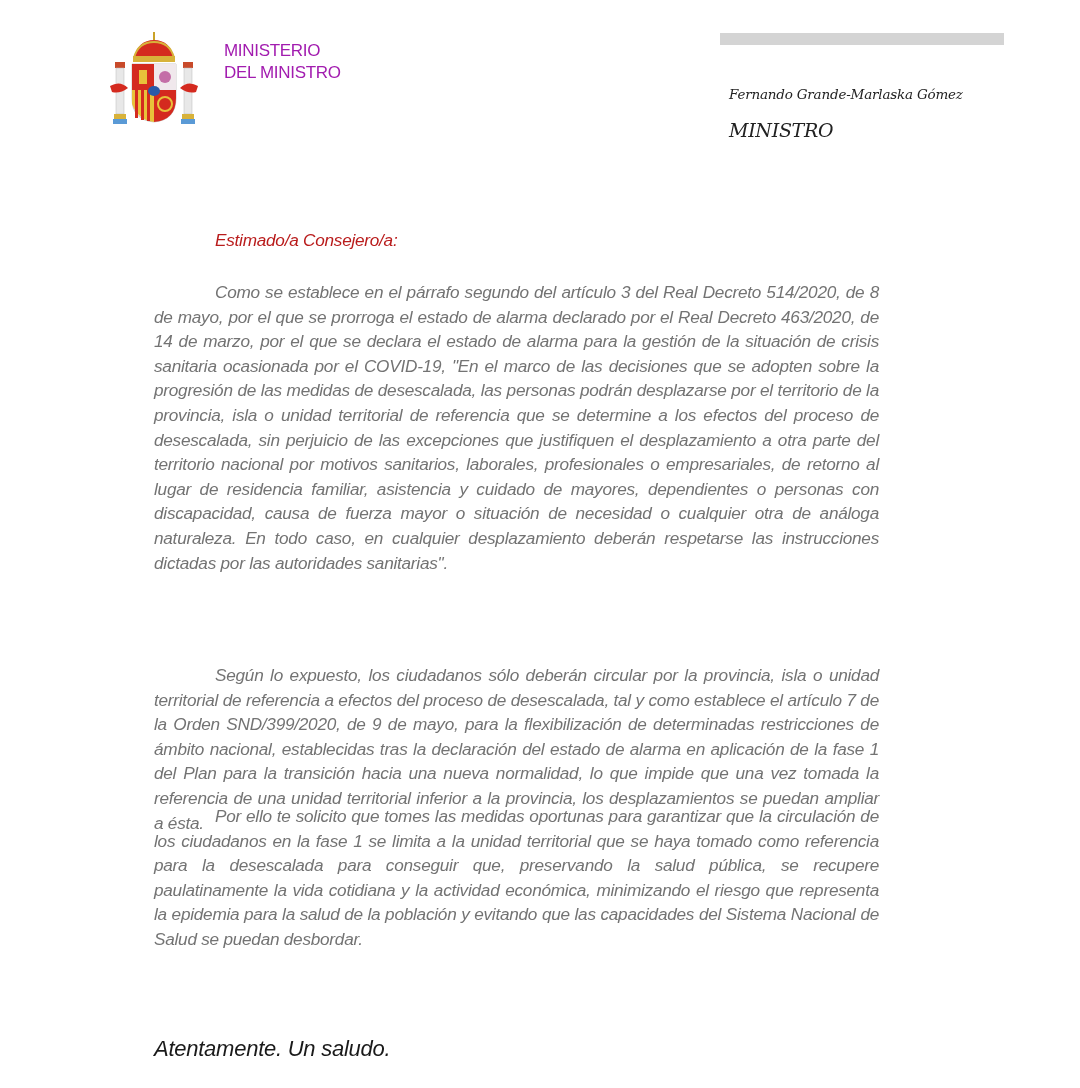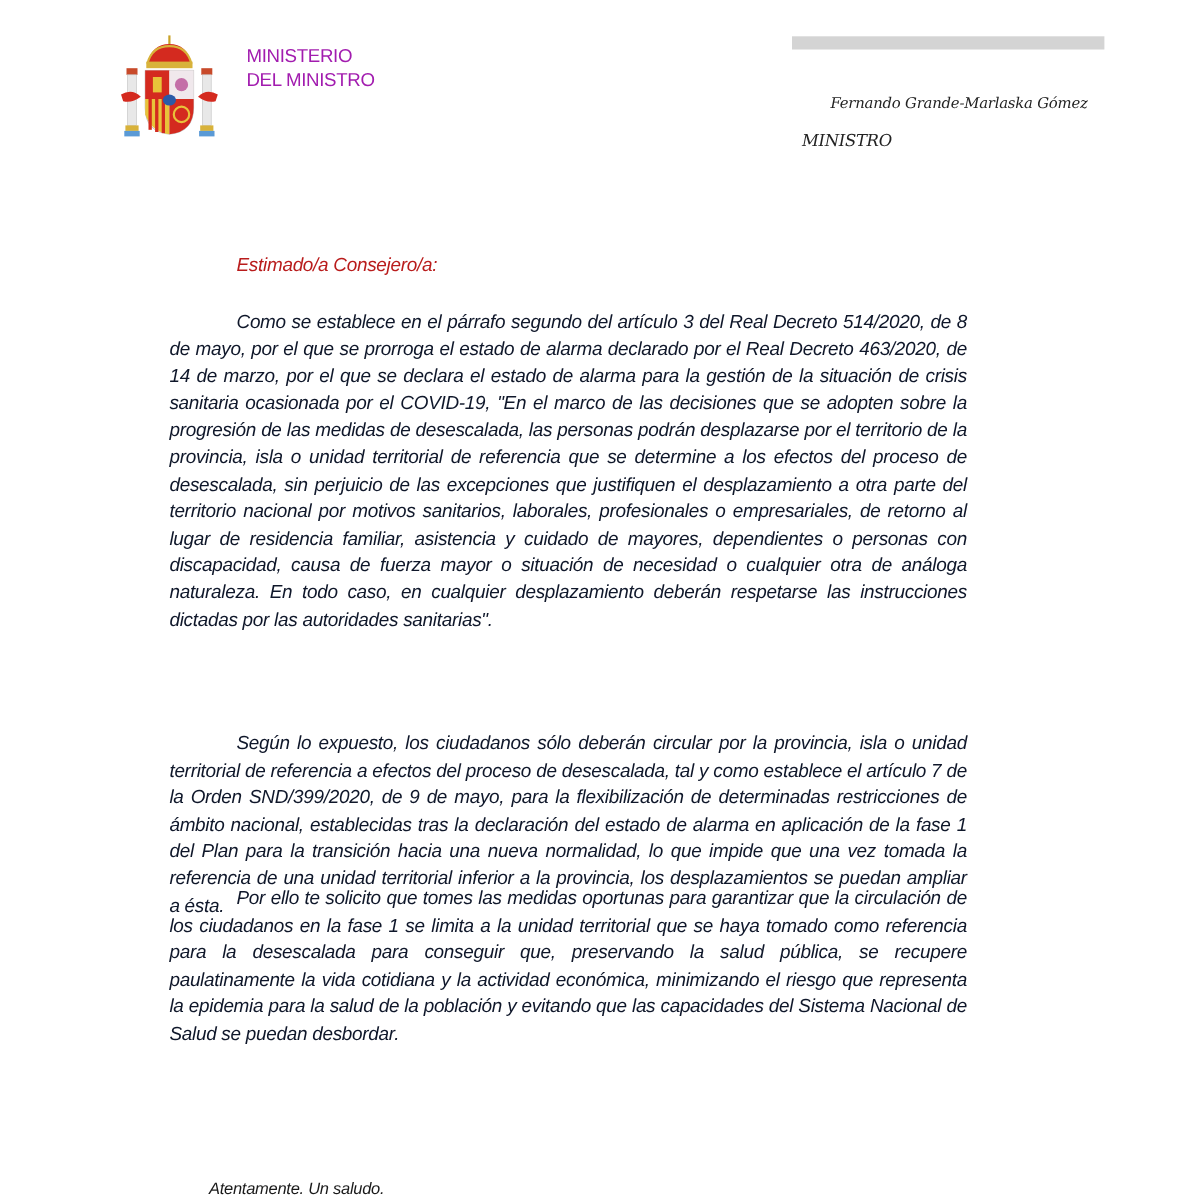--- a/index.html
+++ b/index.html
@@ -1,28 +1,28 @@
 <!DOCTYPE html>
 <html><head>
   <meta charset="utf-8">
   <style>
     html, body { margin: 0; padding: 0; background: #ffffff; }
     body { width: 1080px; height: 1088px; position: relative; overflow: hidden; font-family: "DejaVu Sans", sans-serif; color: #1a1a1a; }
     .coat { position: absolute; left: 108px; top: 32px; width: 92px; height: 94px; }
     .ministry { position: absolute; left: 224px; top: 40px; font-family: "Liberation Sans", sans-serif; font-size: 17px; line-height: 22px; color: #a21caf; letter-spacing: -0.3px; }
     .redaction { position: absolute; left: 720px; top: 33px; width: 284px; height: 12px; background: #d4d4d4; }
-    .minister-name { position: absolute; left: 729px; top: 86px; font-family: "DejaVu Serif", serif; font-style: italic; font-size: 13.5px; color: #222; letter-spacing: -0.2px; margin-left: 26px; }
-    .minister-title { position: absolute; left: 729px; top: 119px; font-family: "DejaVu Serif", serif; font-style: italic; font-size: 15px; color: #222; letter-spacing: -0.3px; }
-    .body-text { position: absolute; left: 154px; width: 725px; font-family: "Liberation Sans", sans-serif; font-style: italic; font-size: 17.2px; line-height: 24.6px; color: #0f172a; text-align: justify; letter-spacing: -0.25px; }
+    .minister-name { position: absolute; left: 729px; top: 86px; font-family: "DejaVu Serif", serif; font-style: italic; font-size: 13.5px; color: #222; letter-spacing: -0.2px; }
+    .minister-title { position: absolute; left: 729px; top: 119px; font-family: "DejaVu Serif", serif; font-style: italic; font-size: 19px; color: #222; letter-spacing: -0.3px; }
+    .body-text { position: absolute; left: 154px; width: 725px; font-family: "Liberation Sans", sans-serif; font-style: italic; font-size: 17.2px; line-height: 24.6px; color: #737373; text-align: justify; letter-spacing: -0.25px; }
     .body-text.indent { text-indent: 61px; }
     .salutation { position: absolute; left: 215px; top: 230px; font-family: "Liberation Sans", sans-serif; font-style: italic; font-size: 17.2px; color: #b91c1c; letter-spacing: -0.25px; }
     .p1 { top: 280px; }
     .p2 { top: 663px; }
     .p3 { top: 804px; }
-    .closing { position: absolute; left: 154px; top: 1072px; font-family: "Liberation Sans", sans-serif; font-style: italic; font-size: 15px; color: #1a1a1a; letter-spacing: -0.25px; margin-left: 36px; }
+    .closing { position: absolute; left: 154px; top: 1036px; font-family: "Liberation Sans", sans-serif; font-style: italic; font-size: 22px; color: #1a1a1a; letter-spacing: -0.25px; }
   </style>
 </head>
 <body>
 
 <div class="coat">
   <svg width="92" height="94" viewBox="0 0 92 94">
 
     <rect x="45" y="0" width="2" height="8" fill="#c9a227"></rect>
     <path d="M26 26 Q30 8 46 8 Q62 8 66 26 Z" fill="#d42a1f"></path>
     <path d="M26 26 Q30 10 46 10 Q62 10 66 26" fill="none" stroke="#d8b23a" stroke-width="2"></path>

